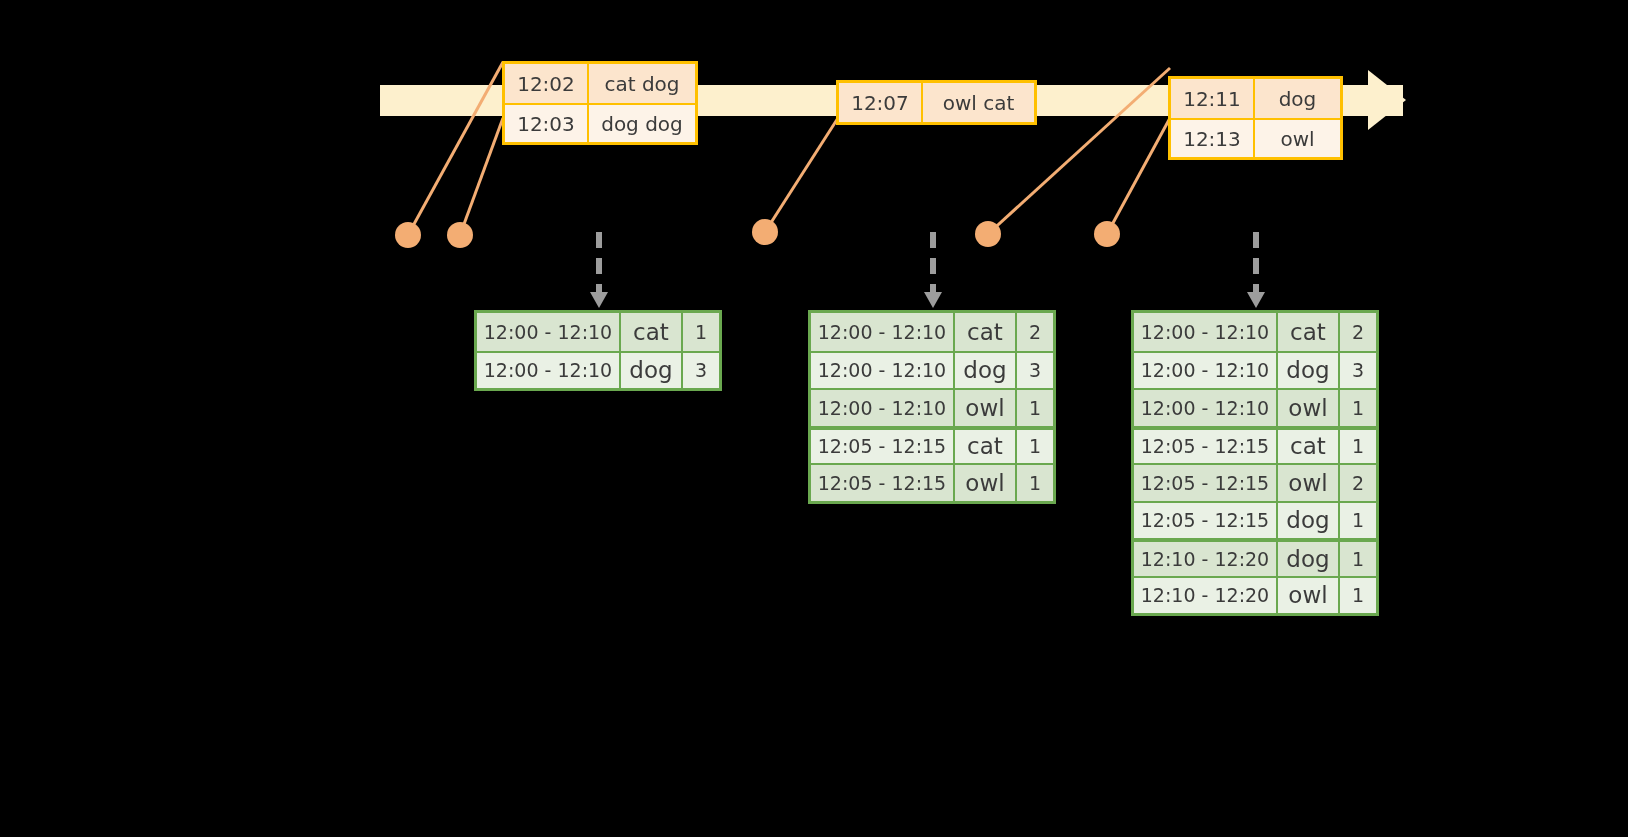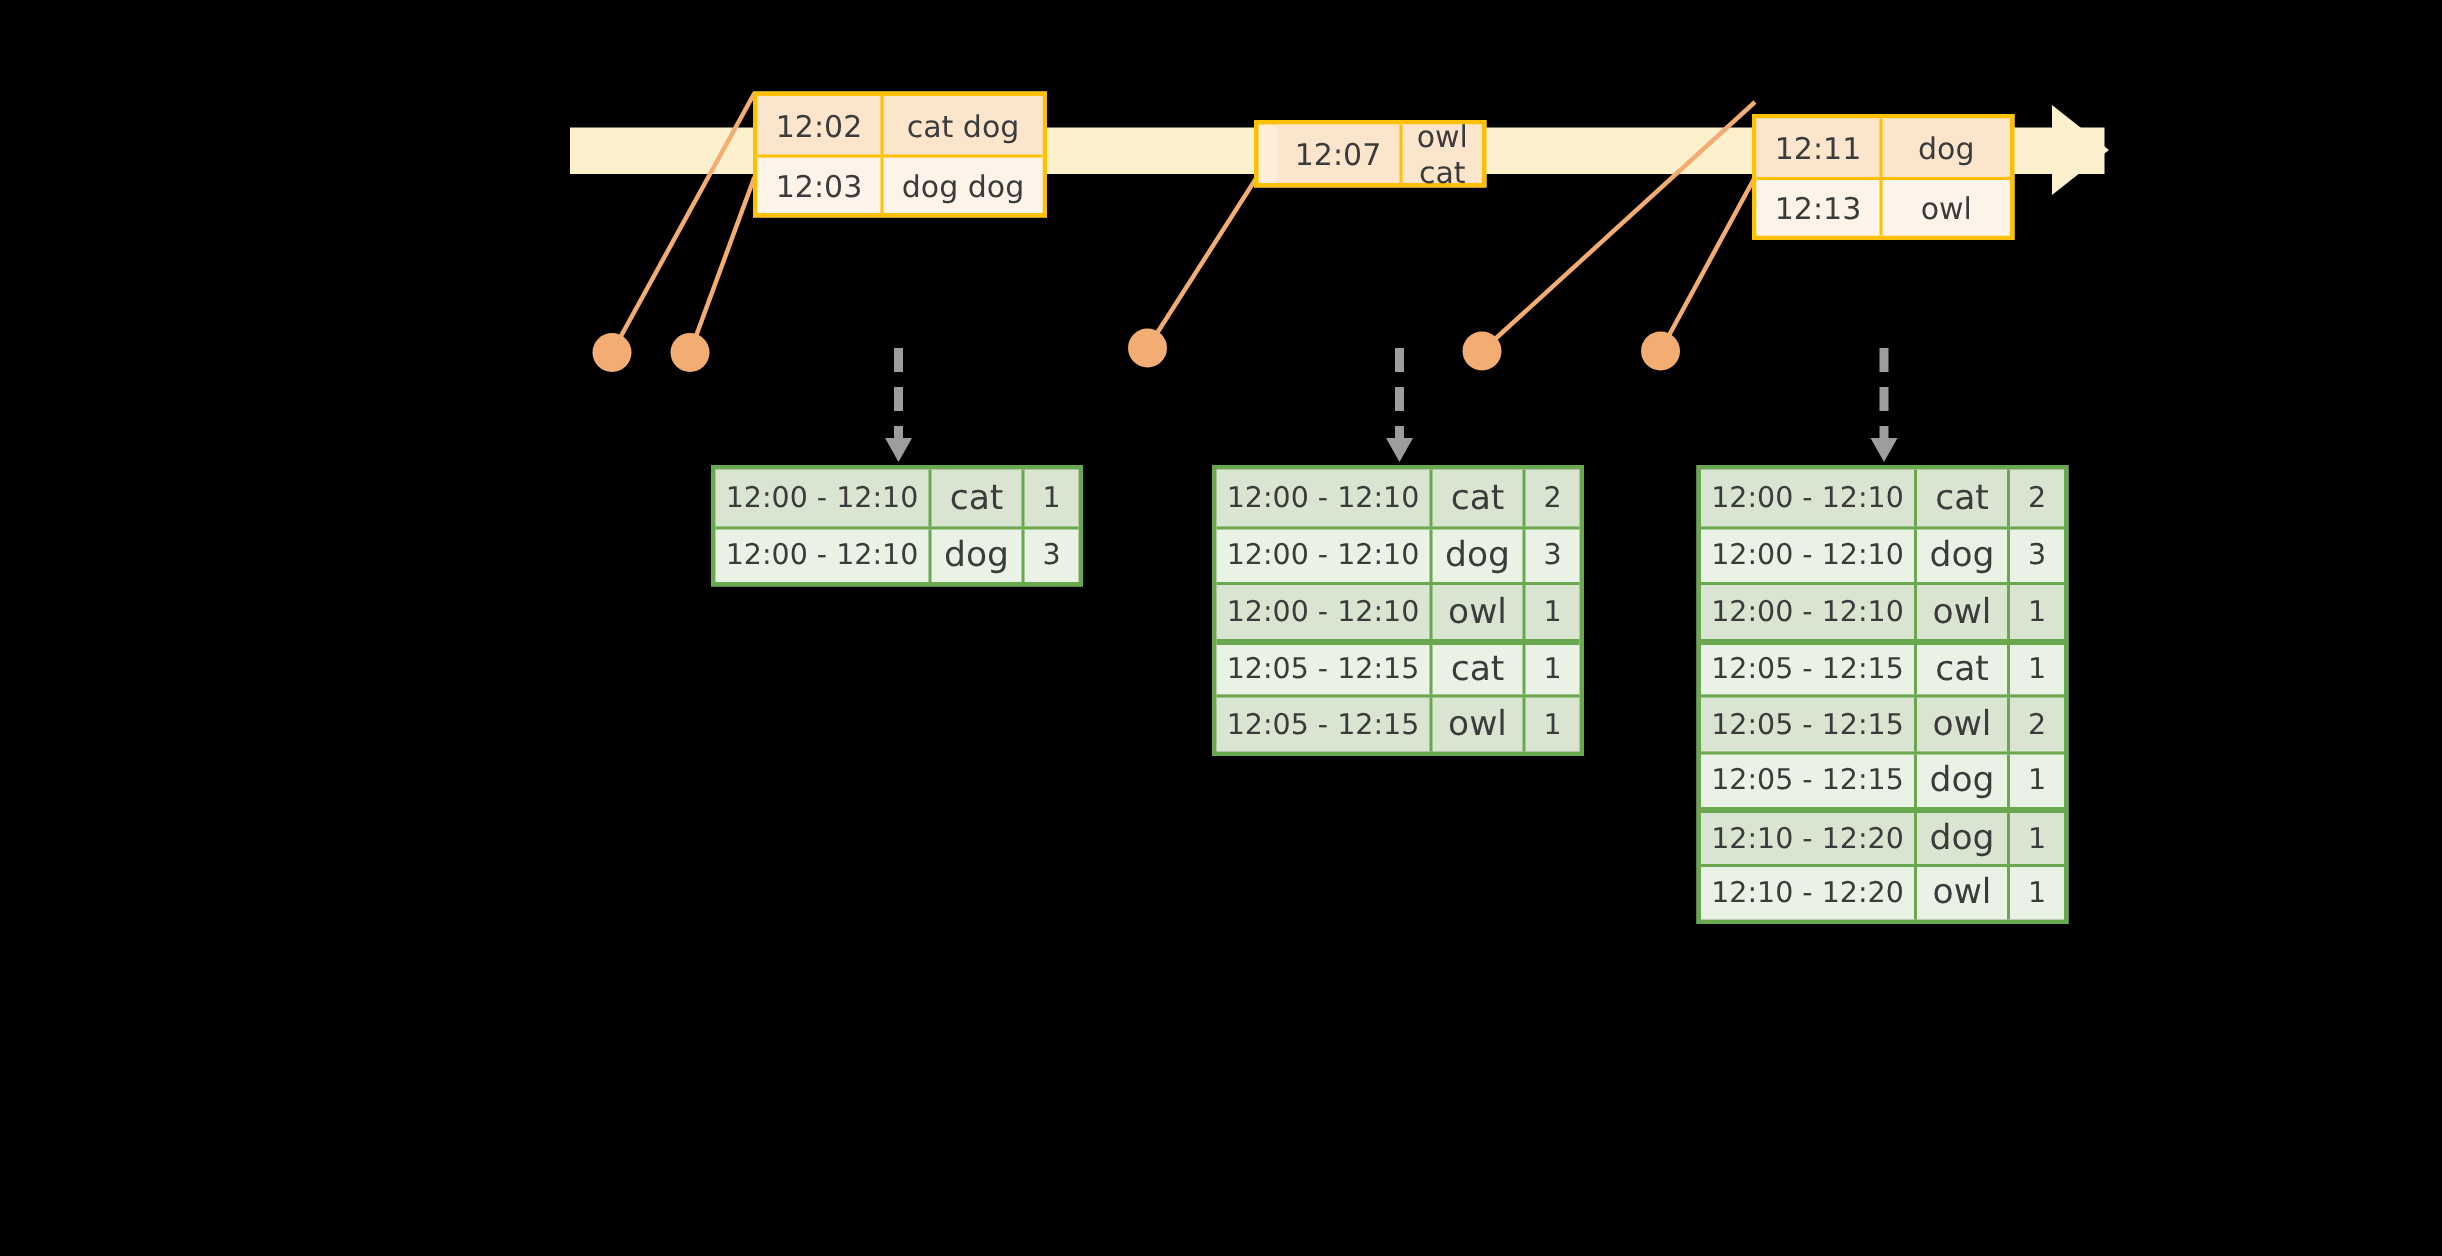--- a/index.html
+++ b/index.html
@@ -41,39 +41,39 @@
     font-size:20px;color:#3b3b3b;
   }
   .evt-words{
     display:flex;align-items:center;justify-content:center;
     flex:1;box-sizing:border-box;
     font-size:20px;color:#3b3b3b;
   }
 
   #evt1{left:502px;top:61px;width:196px;}
   #evt1 .evt-words{width:112px;}
-  #evt2{left:836px;top:80px;width:155px;padding-left:12px;}
+  #evt2{left:836px;top:80px;width:201px;}
   #evt2 .evt-words{width:111px;text-align:center;}
   #evt3{left:1168px;top:76px;width:175px;}
   #evt3 .evt-words{width:91px;}
 
   
   .dot{
     position:absolute;width:26px;height:26px;border-radius:50%;
     background:#f3ad73;
   }
   svg.leaders{position:absolute;left:0;top:0;width:1628px;height:837px;
     pointer-events:none;}
 
   
   .res-table{
     position:absolute;
     border:3px solid #6aa84f;
     box-sizing:border-box;
-    background:#a3a3a3;
+    background:#fdba74;
   }
   .res-row{display:flex;height:37.5px;box-sizing:border-box;}
   .res-row.dark{background:#d9e5d0;}
   .res-row.light{background:#eaf1e5;}
   .res-row + .res-row{border-top:2px solid #6aa84f;}
   .res-row.grp{border-top:4px solid #6aa84f;}
   .res-win{
     display:flex;align-items:center;justify-content:center;
     box-sizing:border-box;border-right:2px solid #6aa84f;
     font-size:19px;color:#3b3b3b;

